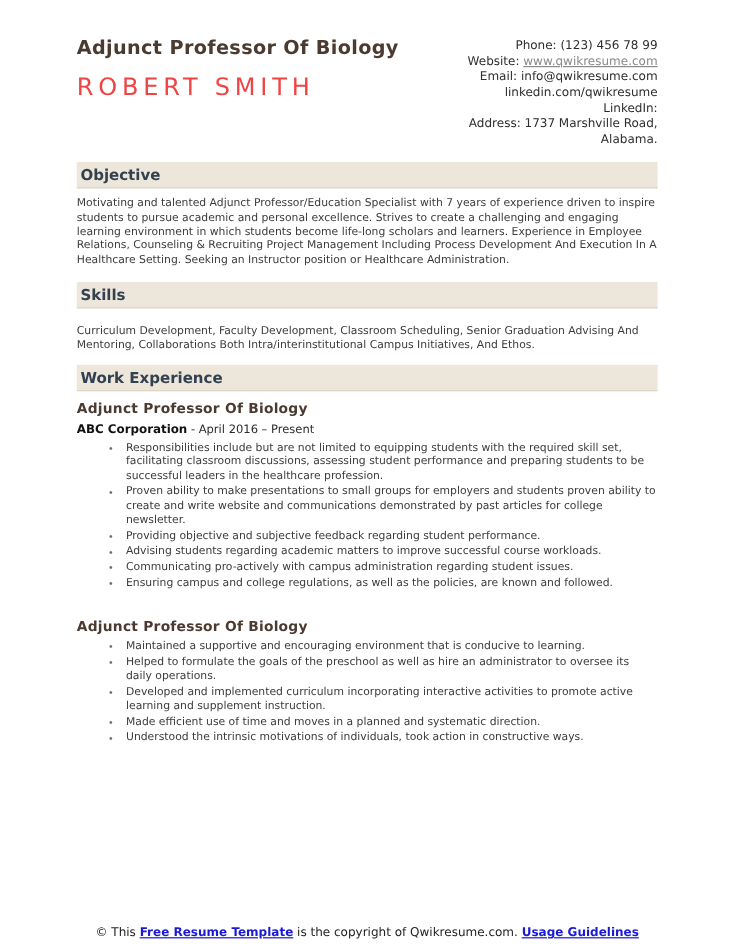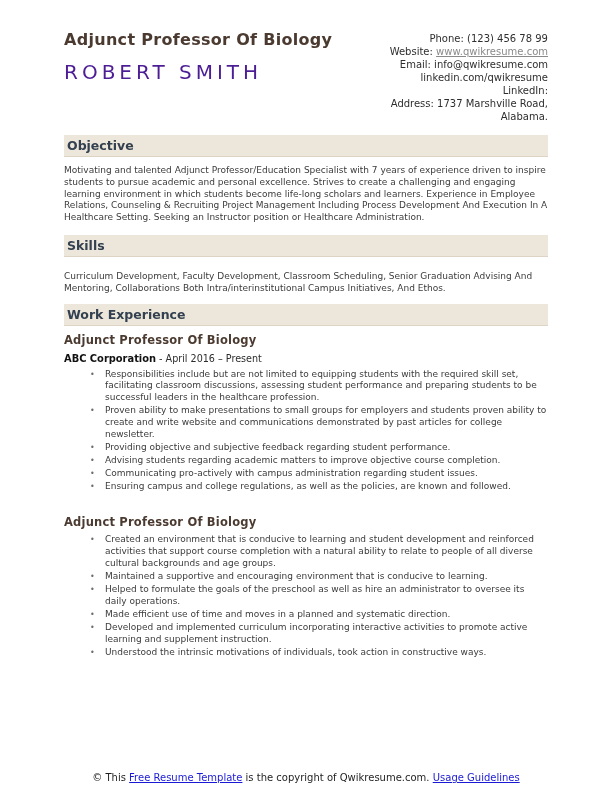--- a/index.html
+++ b/index.html
@@ -9,21 +9,21 @@
     font-family:"DejaVu Sans","Liberation Sans",sans-serif;
     color:#3b3b3b;overflow:hidden;
   }
   
   .header{display:flex;justify-content:space-between;align-items:flex-start;}
   .doc-title{
     font-size:16px;font-weight:bold;color:var(--accent-brown,#4B3A30);
     letter-spacing:.3px;margin:0;line-height:20px;
   }
   .name{
-    font-size:20px;font-weight:400;color:#4c1d95;
+    font-size:20px;font-weight:400;color:#ef4444;
     letter-spacing:4px;margin-top:9px;line-height:26px;
   }
   .contact{
     text-align:right;font-size:10px;line-height:13px;color:#2e2e2e;
     min-width:195px;margin-top:2px;
   }
   .contact .line{white-space:nowrap;}
   .contact a{color:var(--link-gray,#8A8A8A);text-decoration:underline;cursor:pointer;}
   
   .section-bar{
@@ -62,21 +62,21 @@
     content:"•";position:absolute;left:-15px;top:0;
     font-size:8px;color:#6e6e6e;
   }
   
   .footer{
     position:absolute;left:0;right:0;bottom:7px;text-align:center;
     font-size:10px;line-height:15px;color:#1e1e1e;
   }
   .footer-inner{width:462px;margin:0 auto;}
   .footer a{
-    color:var(--link-blue,#1A1AD6);font-weight:normal;
+    color:var(--link-blue,#1A1AD6);font-weight:bold;
     text-decoration:underline;cursor:pointer;
   }
 </style>
 </head>
 <body>
 
 <div class="page">
 
   <div class="header">
     <div>
@@ -102,34 +102,33 @@
 
   <div class="section-bar work-bar">Work Experience</div>
 
   <div class="job">
     <div class="job-title">Adjunct Professor Of Biology</div>
     <div class="company-line"><span class="company">ABC Corporation</span><span class="dates">- April 2016 – Present</span></div>
     <ul class="bullets">
         <li>Responsibilities include but are not limited to equipping students with the required skill set, facilitating classroom discussions, assessing student performance and preparing students to be successful leaders in the healthcare profession.</li>
         <li>Proven ability to make presentations to small groups for employers and students proven ability to create and write website and communications demonstrated by past articles for college newsletter.</li>
         <li>Providing objective and subjective feedback regarding student performance.</li>
-        <li>Advising students regarding academic matters to improve objective course completion.</li>
+        <li>Advising students regarding academic matters to improve successful course workloads.</li>
         <li>Communicating pro-actively with campus administration regarding student issues.</li>
         <li>Ensuring campus and college regulations, as well as the policies, are known and followed.</li>
       </ul>
   </div>
 
   <div class="job">
     <div class="job-title">Adjunct Professor Of Biology</div>
     <ul class="bullets">
-        <li>Created an environment that is conducive to learning and student development and reinforced activities that support course completion with a natural ability to relate to people of all diverse cultural backgrounds and age groups.</li>
         <li>Maintained a supportive and encouraging environment that is conducive to learning.</li>
         <li>Helped to formulate the goals of the preschool as well as hire an administrator to oversee its daily operations.</li>
+        <li>Developed and implemented curriculum incorporating interactive activities to promote active learning and supplement instruction.</li>
         <li>Made efficient use of time and moves in a planned and systematic direction.</li>
-        <li>Developed and implemented curriculum incorporating interactive activities to promote active learning and supplement instruction.</li>
         <li>Understood the intrinsic motivations of individuals, took action in constructive ways.</li>
       </ul>
   </div>
 
   <div class="footer">
     <div class="footer-inner"><span>© This </span><a>Free Resume Template</a><span> is the copyright of Qwikresume.com. </span><a>Usage Guidelines</a></div>
   </div>
 
 </div>
 

